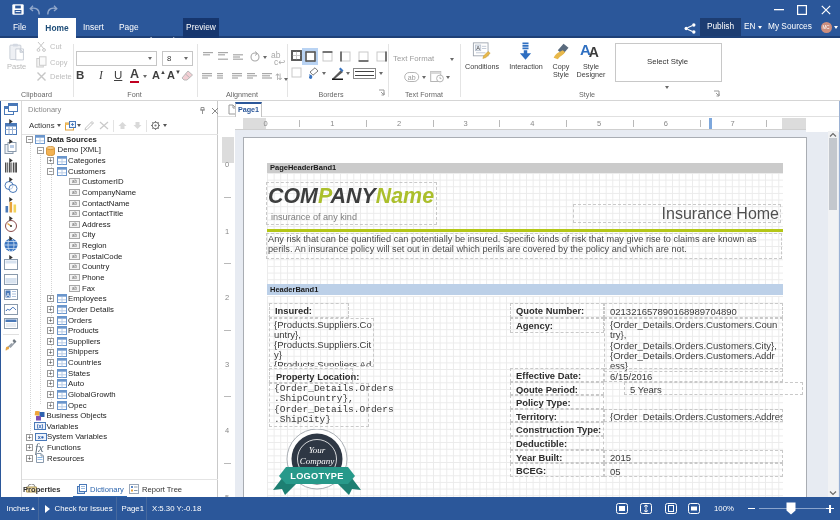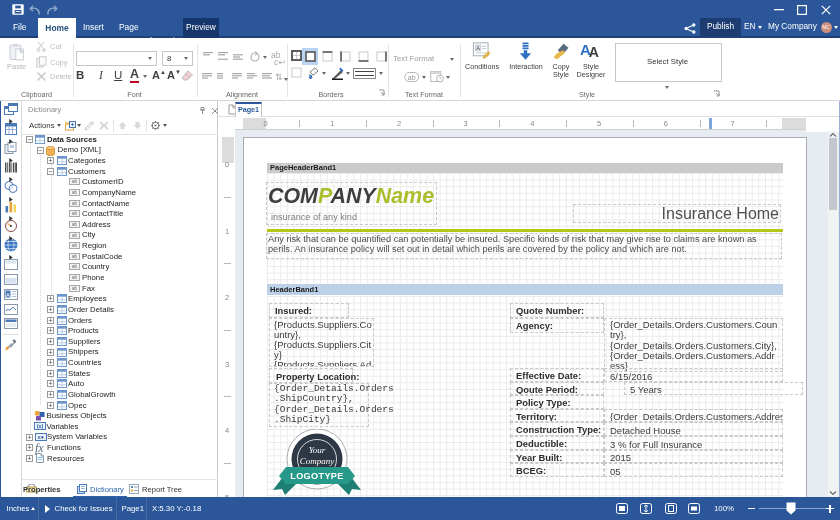--- a/index.html
+++ b/index.html
@@ -92,21 +92,21 @@
   <div id="prevtab">Preview</div>
   <svg class="abs" style="left:684px;top:4.5px" width="12" height="11" viewBox="0 0 12 11">
       <circle cx="9.8" cy="2" r="1.7" fill="#fff"></circle>
       <circle cx="2.2" cy="5.5" r="1.7" fill="#fff"></circle>
       <circle cx="9.8" cy="9" r="1.7" fill="#fff"></circle>
       <path d="M3.5 4.8 L8.5 2.5 M3.5 6.2 L8.5 8.6" stroke="#fff" stroke-width="1.1"></path>
     </svg>
   <div class="abs" style="left:700px;top:0px;width:41px;height:18px;background:#1d3d72;color:#fff;font-size:8.3px;text-align:center;line-height:17px;">Publish</div>
   <div class="abs" style="left:744px;top:0px;height:18px;line-height:17px;color:#fff;font-size:8.3px;">EN</div>
   <div class="abs dnw" style="left:758px;top:7.5px;"></div>
-  <div class="abs" style="left:768px;top:0px;height:18px;line-height:17px;color:#fff;font-size:8.3px;">My Company</div>
+  <div class="abs" style="left:768px;top:0px;height:18px;line-height:17px;color:#fff;font-size:8.3px;">My Sources</div>
   <div class="abs" style="left:820.5px;top:3.5px;width:11px;height:11px;border-radius:50%;background:#cd8e7e;color:#fff;font-size:4.5px;text-align:center;line-height:11px;">MC</div>
   <div class="abs dnw" style="left:833.5px;top:7.5px;"></div>
 
 </div>
 <div class="abs" id="ribbon">
   <div class="gsep" style="left:73px;"></div>
   <div class="gsep" style="left:196.5px;"></div>
   <div class="gsep" style="left:286.5px;"></div>
   <div class="gsep" style="left:388px;"></div>
   <div class="gsep" style="left:460px;"></div>
@@ -702,20 +702,23 @@
     <div class="cell" style="left:25px;top:180px;width:105px;height:49px;">
         <div class="val" style="position:absolute;left:4px;top:1px;line-height:9.9px;">{Products.Suppliers.Co<br>untry},<br>{Products.Suppliers.Cit<br>y}<br>{Products.Suppliers.Ad</div>
       </div>
 
     <div class="cell" style="left:266px;top:165px;width:94px;height:15px;">
         <span class="lab" style="position:absolute;left:5px;top:1px;">Quote Number:</span>
       </div>
     <div class="cell" style="left:266px;top:180px;width:94px;height:15px;">
         <span class="lab" style="position:absolute;left:5px;top:1px;">Agency:</span>
       </div>
+    <div class="cell" style="left:360px;top:165px;width:179px;height:15px;">
+        <span class="val" style="position:absolute;left:5px;top:1.5px;">021321657890168989704890</span>
+      </div>
     <div class="cell" style="left:360px;top:180px;width:179px;height:54px;">
         <div class="val" style="position:absolute;left:5px;top:1px;line-height:10.3px;">{Order_Details.Orders.Customers.Coun<br>try},<br>{Order_Details.Orders.Customers.City},<br>{Order_Details.Orders.Customers.Addr<br>ess}<br>{Order_Details.Orders.Customers.Post</div>
       </div>
 
     <div class="cell" style="left:25px;top:229.5px;width:84px;height:15px;overflow:visible;">
         <span class="lab" style="position:absolute;left:6px;top:2.5px;">Property Location:</span>
       </div>
     <div class="cell" style="left:25px;top:244.5px;width:100px;height:44px;overflow:visible;">
         <div class="val" style="position:absolute;left:4px;top:0.5px;line-height:10.4px;white-space:nowrap;font-family:Liberation Mono, monospace;">{Order_Details.Orders<br>.ShipCountry},<br>{Order_Details.Orders<br>.ShipCity}</div>
       </div>
@@ -745,26 +748,20 @@
         <span class="lab" style="position:absolute;left:5px;top:1px;">BCEG:</span>
       </div>
     <div class="cell" style="left:360px;top:230px;width:179px;height:13.6px;">
         <span class="val" style="position:absolute;left:5px;top:1.5px;">6/15/2016</span>
       </div>
     <div class="cell" style="left:380px;top:243.6px;width:179px;height:13.6px;">
         <span class="val" style="position:absolute;left:5px;top:1.5px;">5 Years</span>
       </div>
     <div class="cell" style="left:360px;top:270.8px;width:179px;height:13.6px;">
         <span class="val" style="position:absolute;left:5px;top:1.5px;white-space:nowrap;">{Order_Details.Orders.Customers.Addres</span>
-      </div>
-    <div class="cell" style="left:360px;top:284.4px;width:179px;height:13.6px;">
-        <span class="val" style="position:absolute;left:5px;top:1.5px;">Detached House</span>
-      </div>
-    <div class="cell" style="left:360px;top:298px;width:179px;height:13.6px;">
-        <span class="val" style="position:absolute;left:5px;top:1.5px;">3 % for Full Insurance</span>
       </div>
     <div class="cell" style="left:360px;top:311.6px;width:179px;height:13.6px;">
         <span class="val" style="position:absolute;left:5px;top:1.5px;">2015</span>
       </div>
     <div class="cell" style="left:360px;top:325.2px;width:179px;height:13.6px;">
         <span class="val" style="position:absolute;left:5px;top:1.5px;">05</span>
       </div>
 
     <svg width="96" height="66" viewBox="0 0 96 66" style="position:absolute;left:25px;top:291px;">
       <circle cx="48" cy="30" r="30" fill="#fff" stroke="#a9aeb4" stroke-width="1"></circle>

